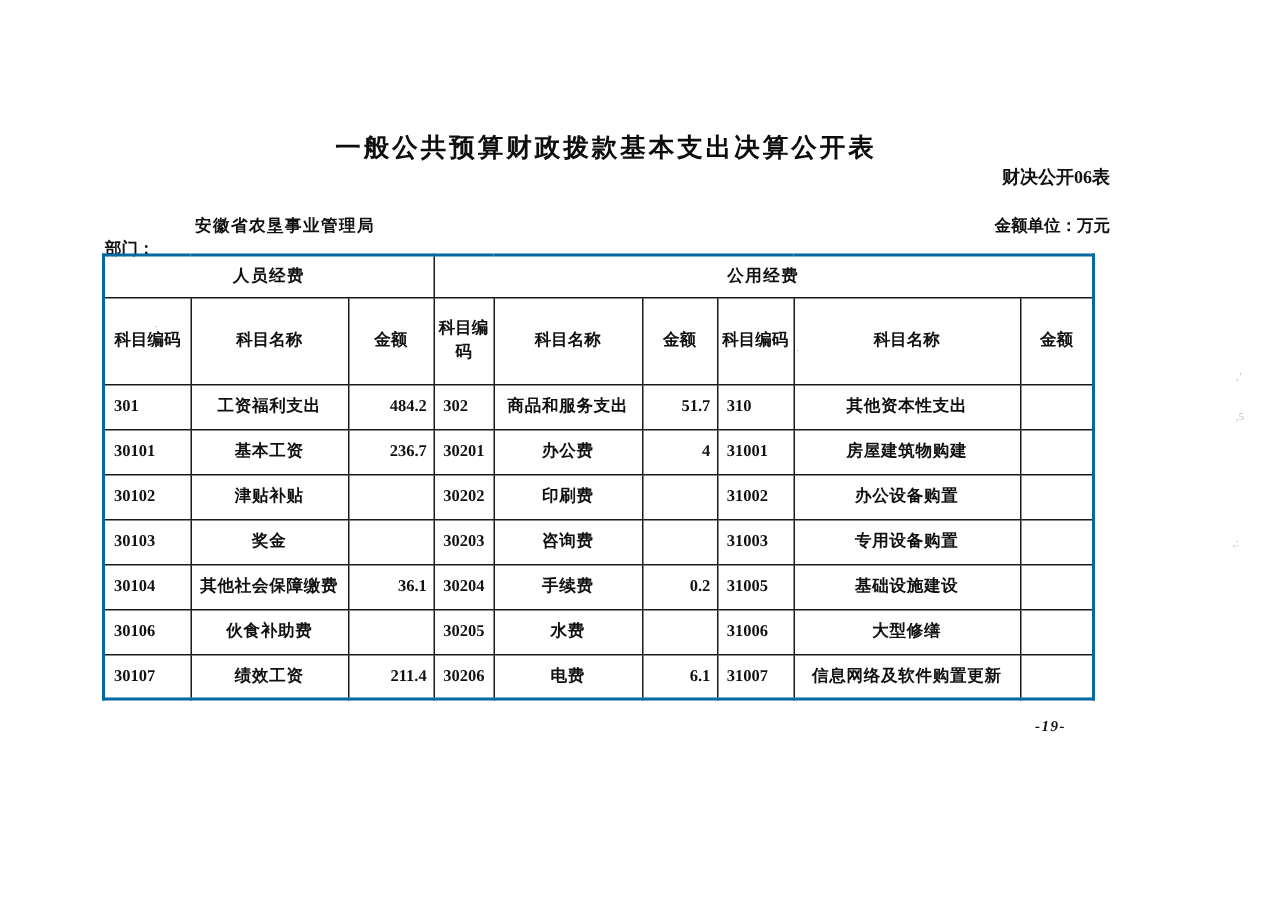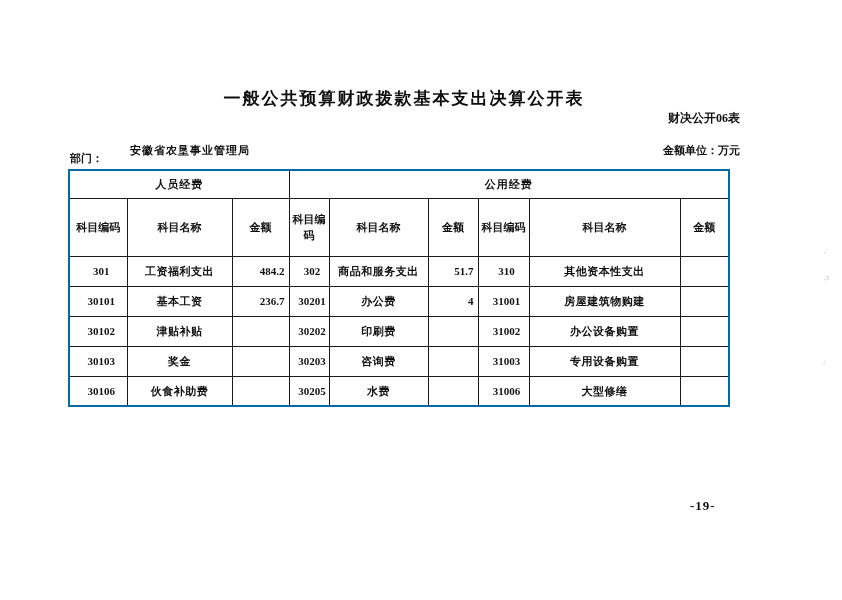--- a/index.html
+++ b/index.html
@@ -35,21 +35,21 @@
     font-weight: 700;
   }
   .meta-row {
     position: absolute;
     left: 68px;
     top: 143px;
     width: 672px;
     font-size: 11px;
     font-weight: 700;
   }
-  .dept-label { position: absolute; left: 2px; top: 8px; }
+  .dept-label { position: absolute; left: 2px; top: 15px; }
   .dept-name  { position: absolute; left: 62px; top: 0; letter-spacing: 1px; }
   .unit-label { position: absolute; right: 0; top: 0; }
   table.budget {
     position: absolute;
     left: 68px;
     top: 169px;
     width: 660px;
     border-collapse: collapse;
     table-layout: fixed;
     border: 2px solid #0369a1;
@@ -58,30 +58,31 @@
     font-family: Liberation Serif, serif;
   }
   table.budget th, table.budget td {
     border: 1px solid #1a1a1a;
     overflow: hidden;
     line-height: 1.5;
   }
   tr.group-row th { height: 28px; text-align: center; font-weight: 700; letter-spacing: 1px; }
   tr.colhdr-row th { height: 58px; text-align: center; font-weight: 700; vertical-align: middle; padding: 0 2px; }
   tbody tr { height: 30px; }
-  td.cell-code   { text-align: center;  padding-left: 6px; margin-left: 26px; }
+  td.cell-code   { text-align: left;  padding-left: 6px; margin-left: 26px; }
   td.cell-name   { text-align: center; padding: 0 2px; letter-spacing: 0.5px; }
   td.cell-amount { text-align: right; padding-right: 4px; }
   .page-number {
     position: absolute;
     left: 690px;
-    top: 498px;
-    font-size: 13px;
+    top: 479px;
+    font-size: 10px;
     font-weight: 700;
     letter-spacing: 1px;
+    font-style: italic;
   }
   .scan-artifact {
     position: absolute;
     color: #8a8a8a;
     font-size: 7px;
     opacity: 0.6;
     pointer-events: none;
   }
 </style>
 </head>
@@ -167,28 +168,50 @@
           <td class="cell-name">奖金</td>
           <td class="cell-amount"></td>
           <td class="cell-code">30203</td>
           <td class="cell-name">咨询费</td>
           <td class="cell-amount"></td>
           <td class="cell-code">31003</td>
           <td class="cell-name">专用设备购置</td>
           <td class="cell-amount"></td>
         </tr>
         <tr>
+          <td class="cell-code">30104</td>
+          <td class="cell-name">其他社会保障缴费</td>
+          <td class="cell-amount">36.1</td>
+          <td class="cell-code">30204</td>
+          <td class="cell-name">手续费</td>
+          <td class="cell-amount">0.2</td>
+          <td class="cell-code">31005</td>
+          <td class="cell-name">基础设施建设</td>
+          <td class="cell-amount"></td>
+        </tr>
+        <tr>
           <td class="cell-code">30106</td>
           <td class="cell-name">伙食补助费</td>
           <td class="cell-amount"></td>
           <td class="cell-code">30205</td>
           <td class="cell-name">水费</td>
           <td class="cell-amount"></td>
           <td class="cell-code">31006</td>
           <td class="cell-name">大型修缮</td>
+          <td class="cell-amount"></td>
+        </tr>
+        <tr>
+          <td class="cell-code">30107</td>
+          <td class="cell-name">绩效工资</td>
+          <td class="cell-amount">211.4</td>
+          <td class="cell-code">30206</td>
+          <td class="cell-name">电费</td>
+          <td class="cell-amount">6.1</td>
+          <td class="cell-code">31007</td>
+          <td class="cell-name">信息网络及软件购置更新</td>
           <td class="cell-amount"></td>
         </tr>
       </tbody>
   </table>
 
   <div class="page-number">-19-</div>
 
   <div class="scan-artifact" style="left:103px; top:212px;">.</div>
   <div class="scan-artifact" style="left:531px; top:228px;">.</div>
   <div class="scan-artifact" style="left:824px; top:247px;">,’</div>

